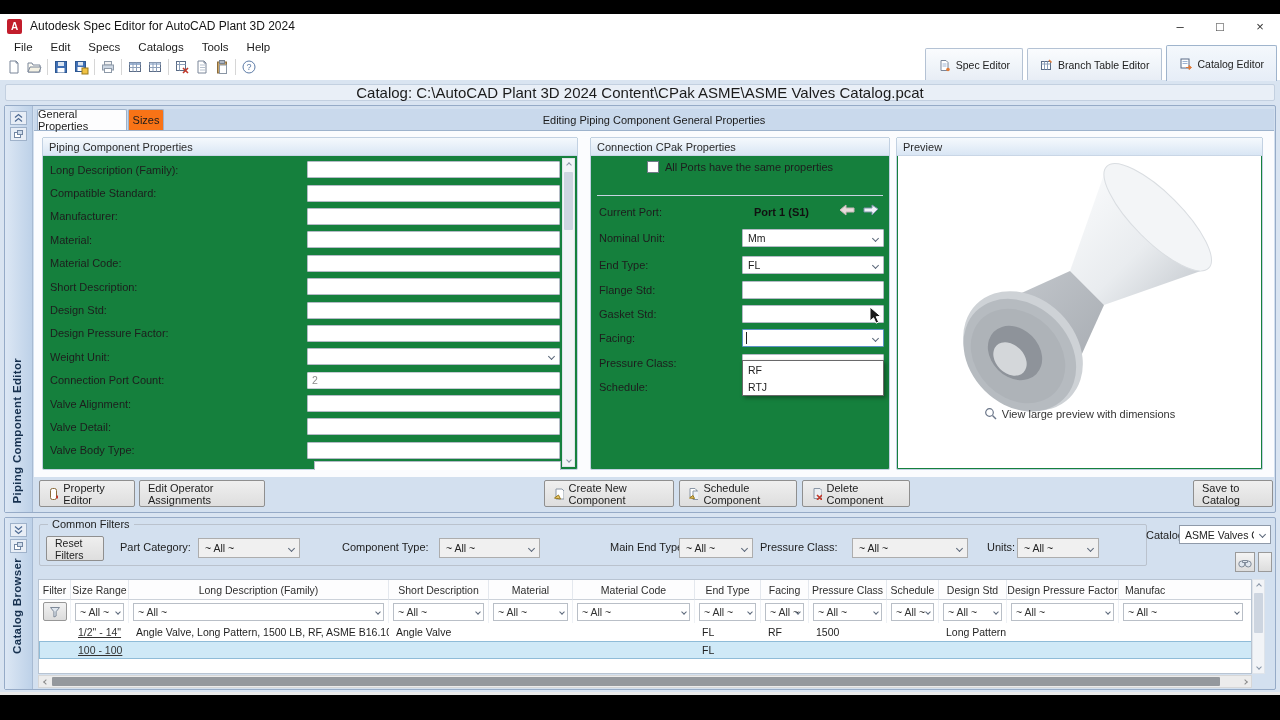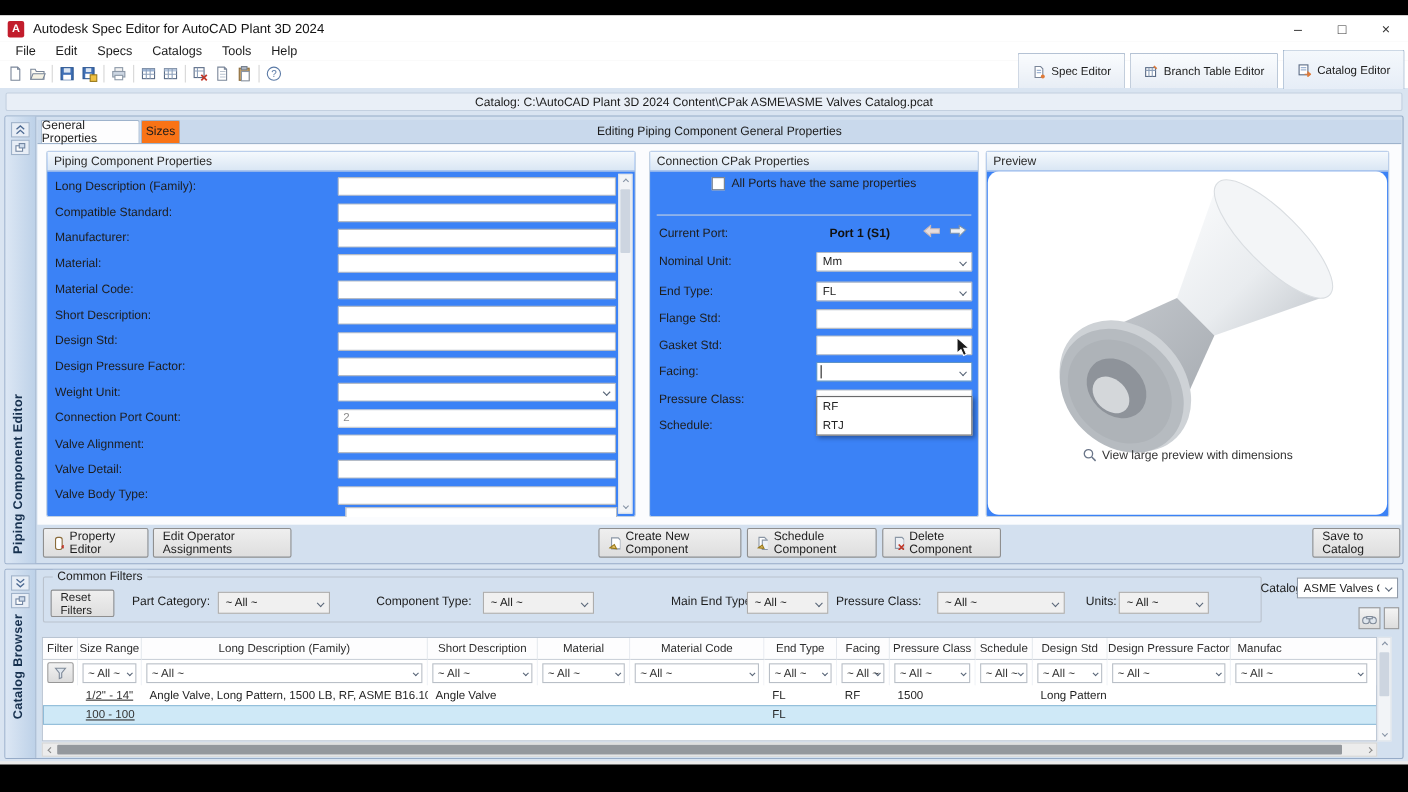--- a/index.html
+++ b/index.html
@@ -21,40 +21,40 @@
 
   
   .editor-tabs { position:absolute; right:3px; top:31px; height:36px; display:flex; align-items:flex-end; }
   .etab { height:33px; display:flex; align-items:center; justify-content:center; gap:5px; font-size:10.5px; color:#222;
           border:1px solid #b4c2d4; border-bottom:none; border-radius:2px 2px 0 0; margin-left:4px;
           background:linear-gradient(#fafcfe,#e7edf5); padding:0 12px; }
   .etab.active { height:36px; background:linear-gradient(#f4f8fc,#e6edf7); border-color:#9fb4cc; position:relative; z-index:3; }
 
   
   .content { position:absolute; left:0; top:66px; width:1280px; height:612px; background:#d9e4f1; }
-  .catalog-bar { position:absolute; left:5px; right:5px; top:4px; height:17px; background:#e9eff7; border:1px solid #c3d0e0; border-radius:2px; display:flex; align-items:center; justify-content:center; font-size:11px; color:#1b1b1b; }
+  .catalog-bar { position:absolute; left:5px; right:5px; top:4px; height:17px; background:#e9eff7; border:1px solid #c3d0e0; border-radius:2px; display:flex; align-items:center; justify-content:center; font-size:15px; color:#1b1b1b; }
 
   .section { position:absolute; left:4px; right:4px; border:1px solid #96abc7; border-radius:2px; background:#d3e0ef; }
   .sec-upper { top:25px; height:408px; }
   .sec-lower { top:437px; height:173px; }
 
   .side-strip { position:absolute; left:0; top:0; bottom:0; width:28px; background:linear-gradient(to right,#dce7f4,#bdd1e8); border-right:1px solid #a7bad2; }
   .strip-btn { position:absolute; left:5px; width:17px; height:14px; background:#e8eef6; border:1px solid #9fb2ca; display:flex; align-items:center; justify-content:center; }
   .vlabel { position:absolute; left:6px; font-weight:bold; font-size:11.5px; color:#16304e; writing-mode:vertical-rl; transform:rotate(180deg); letter-spacing:.3px; white-space:nowrap; }
 
   
   .tab-row { position:absolute; left:29px; right:1px; top:3px; height:21px; background:#c9d9ec; }
   .ptab { position:absolute; top:0; height:21px; display:flex; align-items:center; justify-content:center; font-size:11px; color:#1c1c1c; border:1px solid #9eb3cc; border-bottom:none; border-radius:2px 2px 0 0; }
   .ptab.active { background:#fdfdfe; z-index:2; }
   .ptab.idle { background:#f97316; }
   .banner-text { position:absolute; left:0; right:0; top:0; height:21px; display:flex; align-items:center; justify-content:center; font-size:11px; color:#1b1b1b; }
 
   .form-panel { position:absolute; left:29px; right:1px; top:24px; height:347px; background:#fbfcfe; border-top:1px solid #9eb3cc; }
 
-  .group { position:absolute; top:6px; height:333px; background:#3b82f6; border:1px solid #c2d1e2; border-radius:2px; }
+  .group { position:absolute; top:6px; height:333px; background:#15803d; border:1px solid #c2d1e2; border-radius:2px; }
   .group-hdr { height:18px; background:linear-gradient(#f5f9fd,#d9e6f4); border-bottom:1px solid #c9d6e6; display:flex; align-items:center; padding-left:6px; font-size:11px; color:#2a2a2a; }
 
   
   .props-body { position:absolute; left:3px; right:17px; top:20px; bottom:2px; }
   .prop-row { height:23.4px; display:flex; align-items:center; padding-left:4px; }
   .lbl { font-size:11px; color:#1d1d1d; white-space:nowrap; }
   .ibox { margin-left:auto; width:253px; height:17px; background:#fff; border:1px solid #b4bbc6; border-radius:1px; font-size:10.5px; color:#222; display:flex; align-items:center; padding:0 4px; position:relative; }
   .ibox.disabled { color:#8b8b8b; border-color:#c6ccd4; }
   .ibox .chev { position:absolute; right:5px; }
   .chev { display:inline-block; width:5px; height:5px; border-right:1.4px solid #5a6779; border-bottom:1.4px solid #5a6779; transform:rotate(45deg); }
@@ -78,21 +78,21 @@
   .sel2 .chev { position:absolute; right:5px; }
   .portval { position:absolute; left:143px; font-size:11px; font-weight:bold; color:#111;padding-left:12px; }
   .port-arrows { position:absolute; right:2px; top:2px; display:flex; gap:8px; }
 
   .combo-focus { border:1px solid #5e93c6; }
   .caret { position:absolute; left:3px; top:2px; width:1px; height:12px; background:#222; }
   .dd-list { position:absolute; left:151px; width:142px; top:204px; background:#fff; border:1px solid #69696a; box-shadow:2px 2px 4px rgba(0,0,0,.35); z-index:8; }
   .dd-item { height:17px; display:flex; align-items:center; padding-left:5px; font-size:10.5px; color:#222; }
 
   
-  .preview-body { position:absolute; inset:18px 1px 1px 1px; background:#fff;border-radius:10px; }
+  .preview-body { position:absolute; inset:18px 1px 1px 1px; background:#fff; }
   .preview-link { position:absolute; left:0; right:0; bottom:48px; display:flex; align-items:center; justify-content:center; gap:5px; font-size:11px; color:#333; }
 
   
   .btn { position:absolute; height:27px; background:linear-gradient(#efefef,#dedede); border:1px solid #8f8f8f; border-radius:2px; display:flex; align-items:center; justify-content:center; gap:5px; font-size:11px; color:#1d1d1d; padding:0 8px; }
 
   
   .fieldset { position:absolute; left:34px; top:6px; width:1108px; height:42px; border:1px solid #bac2cd; border-radius:2px; }
   .legend { position:absolute; left:8px; top:-7px; background:#d3e0ef; padding:0 4px; font-size:11px; color:#1d1d1d; }
   .flabel { position:absolute; font-size:11px; color:#1d1d1d; top:16px; }
   .fsel { position:absolute; top:13px; height:20px; background:#f0f0f0; border:1px solid #adadad; font-size:10.5px; color:#222; display:flex; align-items:center; padding:0 16px 0 6px; }

